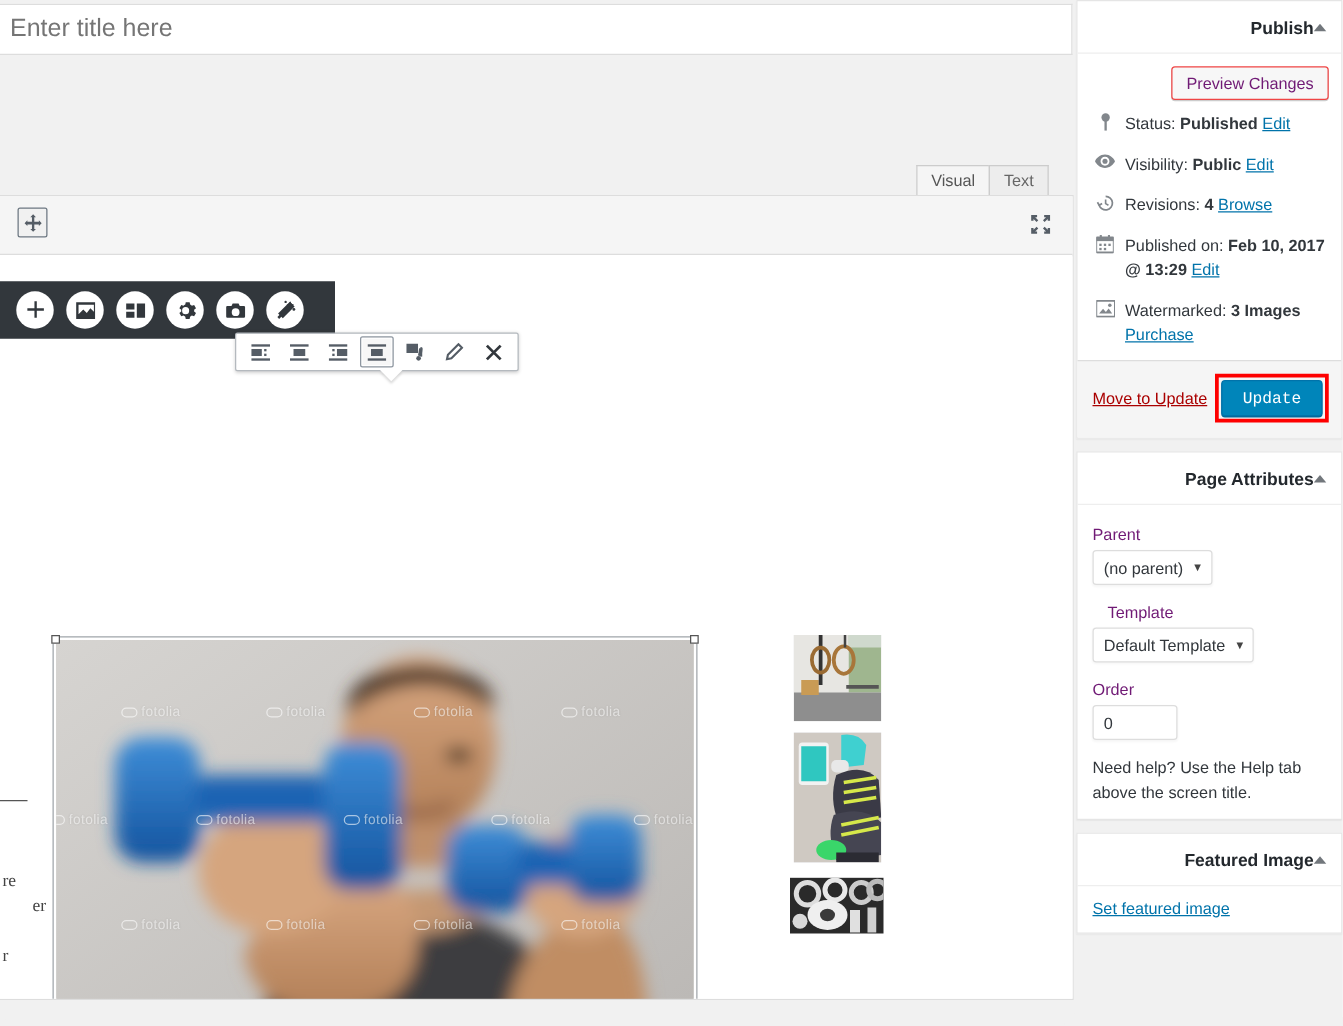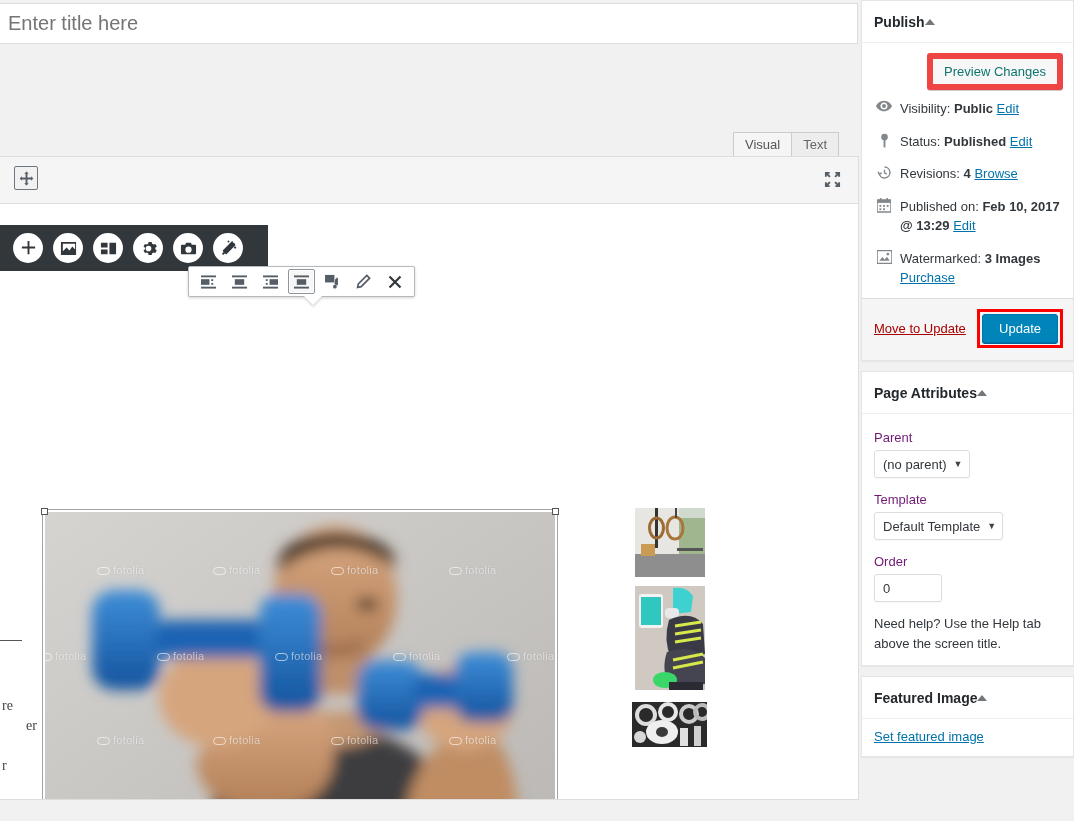--- a/index.html
+++ b/index.html
@@ -215,21 +215,21 @@
   }
   .panel {
     background: #fff;
     border: 1px solid #e5e5e5;
     box-shadow: 0 1px 1px rgba(0,0,0,.04);
     margin: 0 0 10px 0;
   }
   .panel-head {
     height: 42px;
     display: flex; align-items: center;
-    justify-content: flex-start;
+    justify-content: flex-end;
     padding: 0 12px;
     border-bottom: 1px solid #eee;
     cursor: pointer;
   }
   .panel-title {
     font-size: 14px; font-weight: bold; color: #23282d;
   }
   .toggle-ind {
     width: 0; height: 0;
     border-left: 5px solid transparent;
@@ -237,23 +237,23 @@
     border-bottom: 6px solid #72777c;
   }
   .panel-body { padding: 10px 12px 12px 12px; }
 
   .preview-row {
     display: flex; justify-content: flex-end;
     padding: 10px 10px 6px 10px;
   }
   .btn-secondary {
     background: #f7f7f7;
-    border: 6px solid #ef4444;
+    border: 1px solid #ef4444;
     border-radius: 3px;
-    color: #0f766e;
+    color: #701a75;
     font-size: 13px;
     padding: 5px 11px;
     cursor: pointer;
     box-shadow: 0 1px 0 #ccc;
     font-family: "Liberation Sans", sans-serif;
   }
   .misc-row {
     display: flex; align-items: flex-start;
     padding: 3px 10px 3px 12px;
     margin-bottom: 7px;
@@ -290,21 +290,21 @@
   }
   .btn-primary {
     background: #0085ba;
     border: 1px solid #0073aa;
     border-radius: 3px;
     color: #fff;
     font-size: 13px; font-weight: normal;
     padding: 6px 16px;
     cursor: pointer;
     box-shadow: 0 1px 0 #006799;
-    font-family: Liberation Sans, sans-serif;
+    font-family: Liberation Mono, monospace;
     line-height: 1.2;
   }
 
   .fld-label {
     font-size: 13px; color: #701a75;
     margin: 6px 0 5px 0; display: block;
   }
   .fake-select {
     display: inline-flex; align-items: center;
     border: 1px solid #ddd;
@@ -592,42 +592,42 @@
         <span class="panel-title">Publish</span>
         <span class="toggle-ind"></span>
       </div>
 
       <div class="preview-row">
         <button class="btn-secondary">Preview Changes</button>
       </div>
 
       <div class="misc-row">
         <span class="misc-ico">
+          <svg width="13" height="15" viewBox="0 0 14 16" fill="#82878c">
+            <circle cx="7" cy="4.2" r="3.6"></circle>
+              <rect x="6" y="6" width="2" height="9.5"></rect>
+          </svg>
+        </span>
+        <span class="misc-txt">
+          <span>Status:</span>
+          <b>Published</b>
+          <a class="wp-link">Edit</a>
+        </span>
+      </div>
+
+      <div class="misc-row">
+        <span class="misc-ico">
           <svg width="16" height="12" viewBox="0 0 18 12" fill="#82878c">
             <path d="M9 0C4.6 0 1.2 3.2 0 6c1.2 2.8 4.6 6 9 6s7.8-3.2 9-6c-1.2-2.8-4.6-6-9-6zm0 10c-2.2 0-4-1.8-4-4s1.8-4 4-4 4 1.8 4 4-1.8 4-4 4z"></path>
             <circle cx="9" cy="6" r="2.3"></circle>
           </svg>
         </span>
         <span class="misc-txt">
           <span>Visibility:</span>
           <b>Public</b>
-          <a class="wp-link">Edit</a>
-        </span>
-      </div>
-
-      <div class="misc-row">
-        <span class="misc-ico">
-          <svg width="13" height="15" viewBox="0 0 14 16" fill="#82878c">
-            <circle cx="7" cy="4.2" r="3.6"></circle>
-              <rect x="6" y="6" width="2" height="9.5"></rect>
-          </svg>
-        </span>
-        <span class="misc-txt">
-          <span>Status:</span>
-          <b>Published</b>
           <a class="wp-link">Edit</a>
         </span>
       </div>
 
       <div class="misc-row">
         <span class="misc-ico">
           <svg width="15" height="15" viewBox="0 0 16 16" fill="none" stroke="#82878c" stroke-width="1.5">
             <path d="M8 2.2a5.8 5.8 0 11-5.6 7.3"></path>
               <path d="M1 7.2l1.6 2.6L5 8.4"></path>
             <path d="M8 5v3.4l2.4 1.4" stroke-width="1.4"></path>
@@ -690,21 +690,21 @@
         <span class="panel-title">Page Attributes</span>
         <span class="toggle-ind"></span>
       </div>
       <div class="panel-body">
         <label class="fld-label">Parent</label>
         <div class="fake-select">
           <span>(no parent)</span>
           <span class="sel-caret">▼</span>
         </div>
 
-        <label class="fld-label" style="margin-top:14px;">Template</label>
+        <label class="fld-label" style="margin-top:14px;margin-left:12px;">Template</label>
         <div class="fake-select">
           <span>Default Template</span>
           <span class="sel-caret">▼</span>
         </div>
 
         <label class="fld-label" style="margin-top:14px;">Order</label>
         <input class="num-input" type="text" value="0" style="">
 
         <div class="help-note">Need help? Use the Help tab above the screen title.</div>
       </div>

